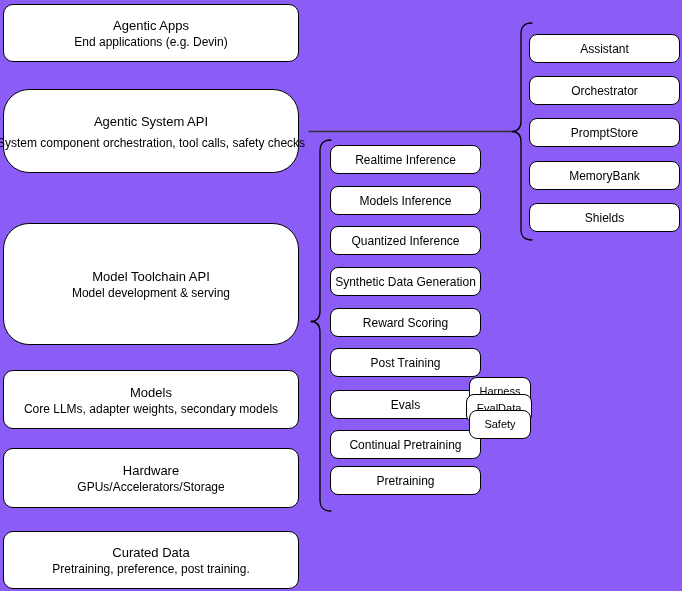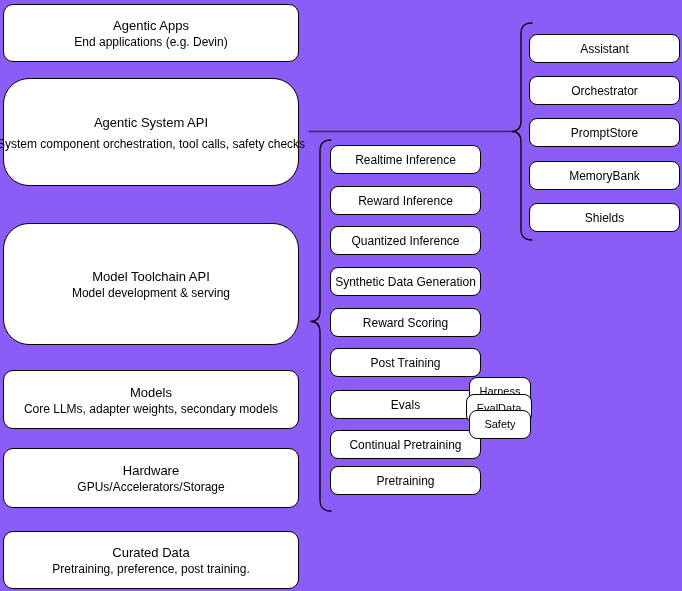--- a/index.html
+++ b/index.html
@@ -77,21 +77,21 @@
   <svg class="overlay" width="682" height="591" viewBox="0 0 682 591">
     <path d="M309 131.5 H511" fill="none" stroke="#333333" stroke-width="1.3" stroke-linecap="round"></path>
     <path d="M532 23 C524 23 521 26.5 521 34 L521 121 C521 127.5 518 131.5 511.5 131.5 C518 131.5 521 135.5 521 142 L521 229 C521 236.5 524 240 532 240" fill="none" stroke="#000000" stroke-width="1.3" stroke-linecap="round"></path>
     <path d="M331 140 C323 140 320 143.5 320 151 L320 311 C320 317.5 317 321.5 310.5 321.5 C317 321.5 320 325.5 320 332 L320 500 C320 507.5 323 511 331 511" fill="none" stroke="#000000" stroke-width="1.3" stroke-linecap="round"></path>
   </svg>
 
   <div class="lbox" style="top:4px;height:58px;border-radius:10px;">
     <span class="title">Agentic Apps</span>
     <span class="subtitle">End applications (e.g. Devin)</span>
   </div>
-  <div class="lbox" style="top:78px;height:108px;border-radius:26px;gap:8px;">
+  <div class="lbox" style="top:89px;height:84px;border-radius:26px;gap:8px;">
     <span class="title">Agentic System API</span>
     <span class="subtitle">System component orchestration, tool calls, safety checks</span>
   </div>
   <div class="lbox" style="top:223px;height:122px;border-radius:26px;">
     <span class="title">Model Toolchain API</span>
     <span class="subtitle">Model development &amp; serving</span>
   </div>
   <div class="lbox" style="top:370px;height:59px;border-radius:10px;">
     <span class="title">Models</span>
     <span class="subtitle">Core LLMs, adapter weights, secondary models</span>
@@ -102,21 +102,21 @@
   </div>
   <div class="lbox" style="top:531px;height:58px;border-radius:10px;">
     <span class="title">Curated Data</span>
     <span class="subtitle">Pretraining, preference, post training.</span>
   </div>
 
   <div class="node mid" style="top:145px;">
     <span>Realtime Inference</span>
   </div>
   <div class="node mid" style="top:186px;">
-    <span>Reward Inference</span>
+    <span>Models Inference</span>
   </div>
   <div class="node mid" style="top:226px;">
     <span>Quantized Inference</span>
   </div>
   <div class="node mid" style="top:267px;">
     <span>Synthetic Data Generation</span>
   </div>
   <div class="node mid" style="top:308px;">
     <span>Reward Scoring</span>
   </div>

